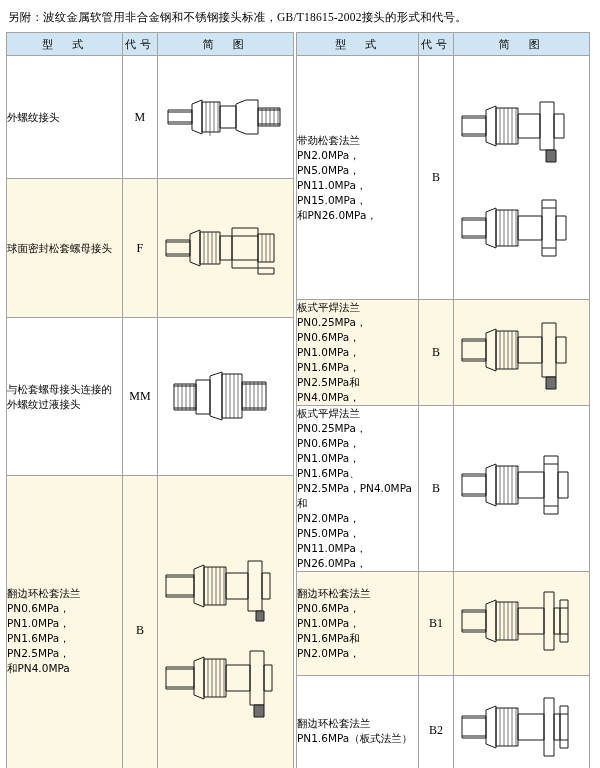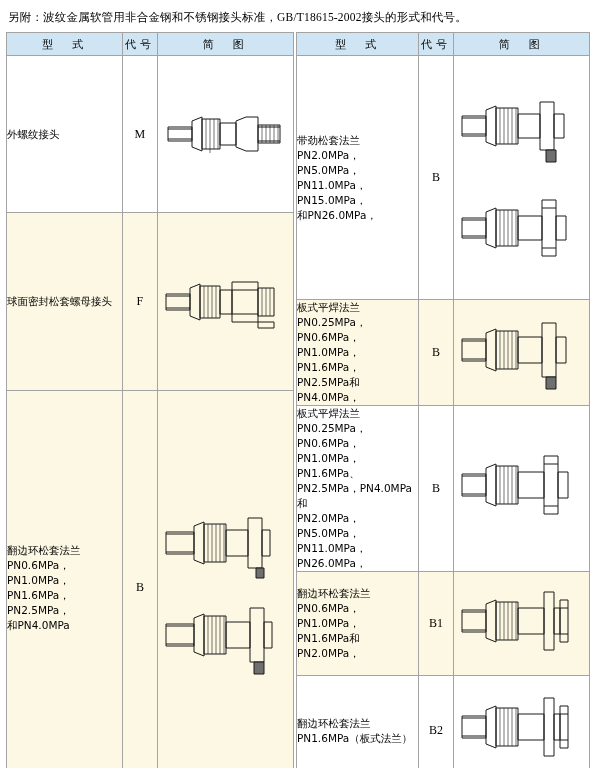--- a/index.html
+++ b/index.html
@@ -150,20 +150,42 @@
                   <path d="M70 20 H96 M70 44 H96"></path>
                   <path d="M96 18 H112 V46 H96 Z"></path>
                   <path d="M100 18 V46 M104 18 V46 M108 18 V46" stroke-width="0.6"></path>
                   <path d="M96 52 H112 V58 H96 Z"></path>
                 </g>
               </svg>
             </span>
           </td>
         </tr>
 
+        <tr class="plain" style="height:100px">
+          <td class="type">与松套螺母接头连接的外螺纹过液接头</td>
+          <td class="code">MM</td>
+          <td class="fig">
+            <span class="figwrap">
+              <svg width="126" height="70" viewBox="0 0 126 70">
+                <g fill="none" stroke="#1a1a1a" stroke-width="1">
+                  <path d="M12 22 H34 V48 H12 Z"></path>
+                  <path d="M12 24 H34 M12 46 H34"></path>
+                  <path d="M16 22 V48 M20 22 V48 M24 22 V48 M28 22 V48 M32 22 V48" stroke-width="0.6"></path>
+                  <path d="M34 18 H48 V52 H34 Z"></path>
+                  <path d="M48 14 L60 10 L60 58 L48 54 Z"></path>
+                  <path d="M60 12 H80 V56 H60 Z"></path>
+                  <path d="M64 12 V56 M68 12 V56 M72 12 V56 M76 12 V56" stroke-width="0.6"></path>
+                  <path d="M80 20 H104 V48 H80 Z"></path>
+                  <path d="M80 22 H104 M80 46 H104"></path>
+                  <path d="M84 20 V48 M88 20 V48 M92 20 V48 M96 20 V48 M100 20 V48" stroke-width="0.6"></path>
+                </g>
+              </svg>
+            </span>
+          </td>
+        </tr>
 
 
 
         <tr class="tint" style="height:196px">
           <td class="type" style="white-space:pre-line">翻边环松套法兰
 PN0.6MPa，PN1.0MPa，
 PN1.6MPa，PN2.5MPa，
 和PN4.0MPa</td>
           <td class="code">B</td>
           <td class="fig">

